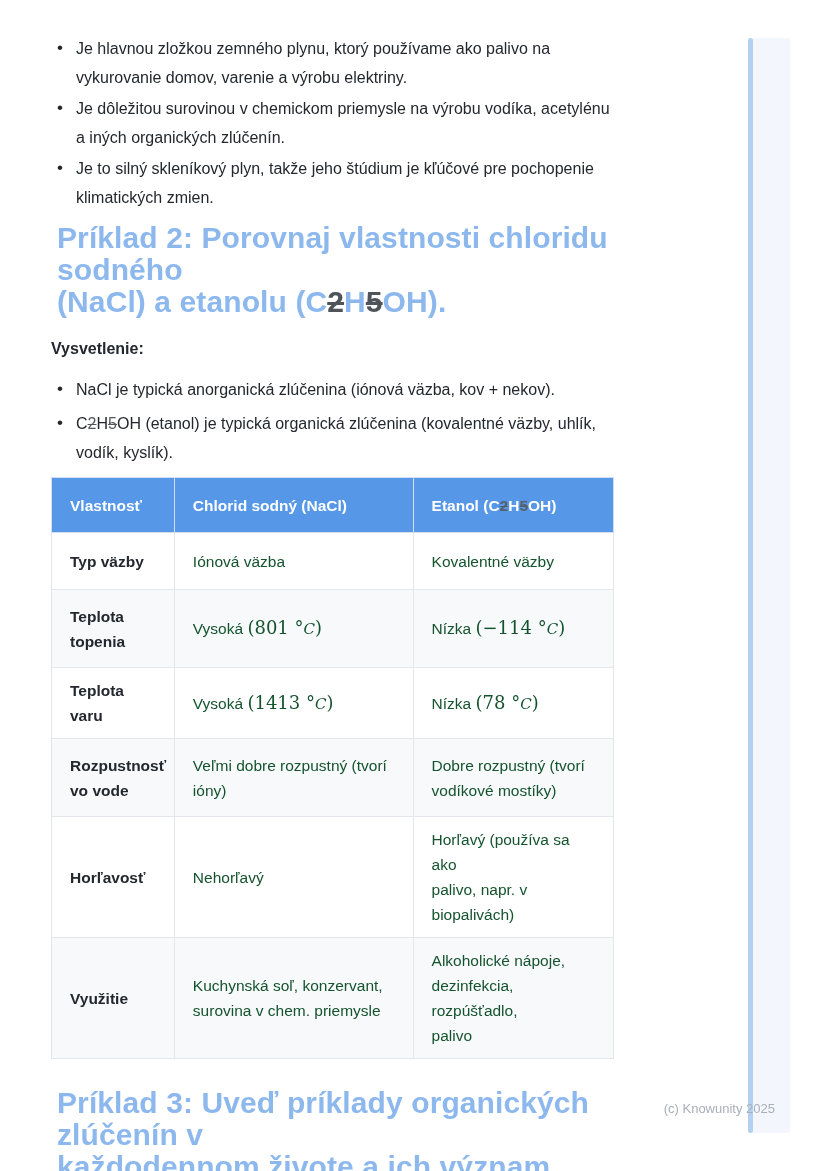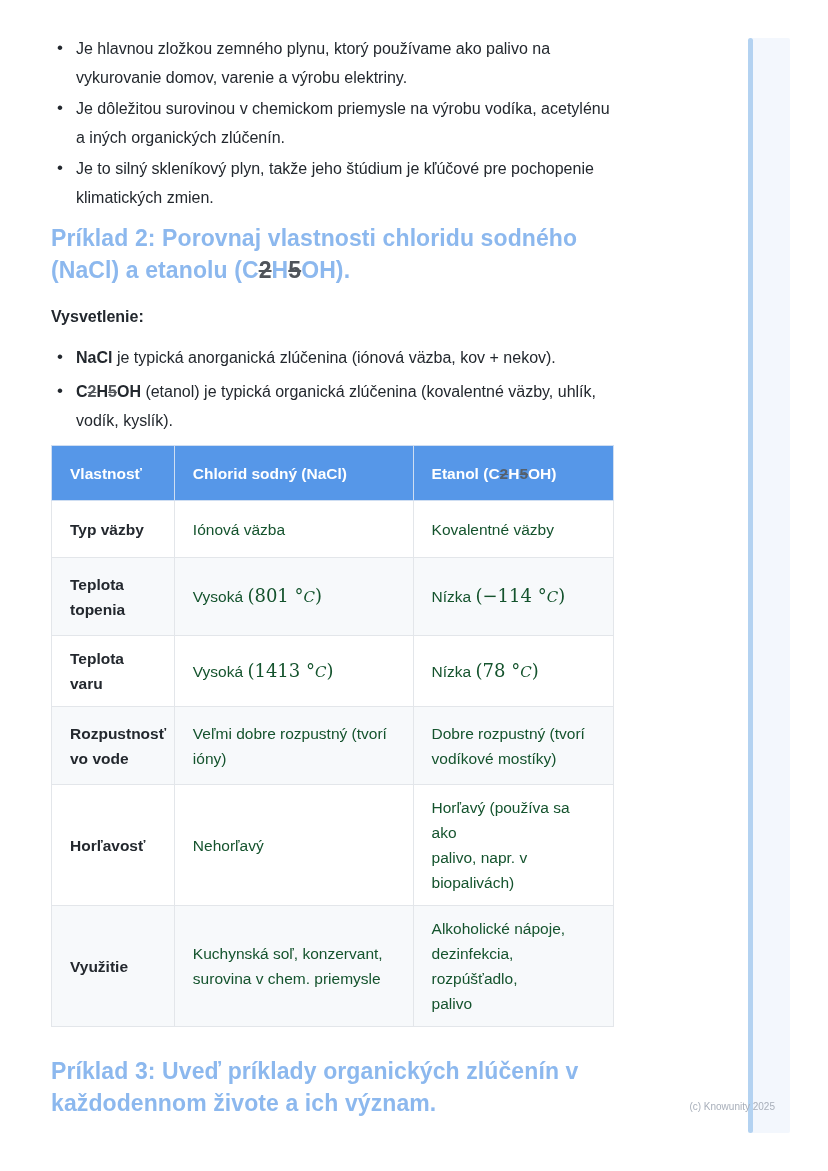--- a/index.html
+++ b/index.html
@@ -27,27 +27,27 @@
   }
   ul.bullets li{
     position:relative;padding-left:25px;margin:0 0 2px 0;
     white-space:pre-line;
   }
   ul.bullets li::before{
     content:"\2022";
     position:absolute;left:6px;top:-1px;color:#23282e;font-size:17px;
   }
   h2.head{
-    font-size:23px;font-weight:700;line-height:32px;
-    color:#8cb8ee;margin:10px 0 0 0;max-width:580px;
+    font-size:30px;font-weight:700;line-height:32px;
+    color:#8cb8ee;margin:10px 0 0 6px;max-width:580px;
     white-space:pre-line;letter-spacing:0.1px;
   }
   h2.head .strike{color:#4f545a;}
   .strike{text-decoration:line-through;color:#53575c;}
-  .b{font-weight:700;}
+  .b{font-weight:400;}
   p.bold-label{font-weight:700;font-size:16px;line-height:29px;margin:16px 0 0 0;}
   ul.bullets.explain{margin-top:12px;}
   ul.bullets.explain li{margin-bottom:5px;}
   table.cmp{
     border-collapse:collapse;margin-top:10px;width:563px;
     font-size:15.5px;line-height:25px;table-layout:fixed;
   }
   table.cmp th,table.cmp td{
     border:1px solid #e3e6ea;vertical-align:middle;text-align:left;
     padding:10px 16px 10px 18px;box-sizing:border-box;white-space:pre-line;
@@ -67,21 +67,21 @@
   table.cmp tbody tr:nth-child(2) td{height:78px;}
   table.cmp tbody tr:nth-child(3) td{height:57px;margin-left:23px;}
   table.cmp tbody tr:nth-child(4) td{height:78px;}
   table.cmp tbody tr:nth-child(5) td{height:110px;}
   table.cmp tbody tr:nth-child(6) td{height:99px;}
   .math{font-family:"DejaVu Serif",serif;font-size:18px;}
   .mathit{font-family:"DejaVu Serif",serif;font-style:italic;font-size:15px;}
   h2.head.h3{margin-top:28px;}
   .footer{
     position:absolute;top:1101px;right:53px;
-    font-size:10px;color:#a8afba;z-index:2;
+    font-size:13px;color:#a8afba;z-index:2;
   }
 </style>
 </head>
 <body>
 
 <div class="page">
 
   <div class="side-strip">
     <div class="line"></div>
   </div>

